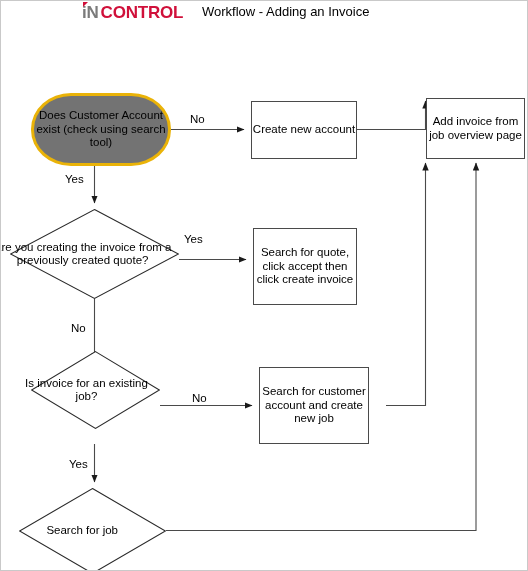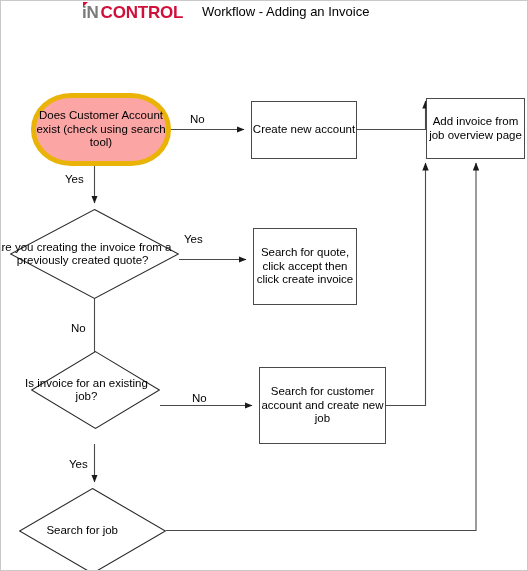--- a/index.html
+++ b/index.html
@@ -92,22 +92,22 @@
     text-align: center;
     font-size: 11.5px;
     line-height: 13.5px;
     color: #000000;
   }
   .node-rect {
     border: 1px solid #4a4a4a;
     background: #ffffff;
   }
   .node-stadium {
-    border: 5px solid #eab308;
-    background: #fca5a5;
+    border: 3px solid #eab308;
+    background: #737373;
     border-radius: 40px / 36px;
   }
   .node-diamond {
     background: transparent;
   }
   .node-diamond .dm-svg {
     position: absolute;
     left: 0;
     top: 0;
   }
@@ -190,21 +190,21 @@
       <span>Search for quote, click accept then click create invoice</span>
     </div>
 
     <div class="node node-diamond" style="left:30px; top:324px; width:129px; height:78px;justify-content:center;">
       <svg class="dm-svg" width="129" height="78" viewBox="0 0 129 78">
         <polygon points="64.5,0.6 128.4,39 64.5,77.4 0.6,39" fill="#ffffff" stroke="#2a2a2a" stroke-width="1.1"></polygon>
       </svg>
       <span class="dm-text">Is invoice for an existing job?</span>
     </div>
 
-    <div class="node node-rect" style="left:258px; top:340px; width:127px; height:77px;">
+    <div class="node node-rect" style="left:258px; top:340px; width:110px; height:77px;">
       <span>Search for customer account and create new job</span>
     </div>
 
     <div class="node node-diamond" style="left:18px; top:461px; width:147px; height:86px;">
       <svg class="dm-svg" width="147" height="86" viewBox="0 0 147 86">
         <polygon points="73.5,0.6 146.4,43 73.5,85.4 0.6,43" fill="#ffffff" stroke="#2a2a2a" stroke-width="1.1"></polygon>
       </svg>
       <span class="dm-text">Search for job</span>
     </div>
 

